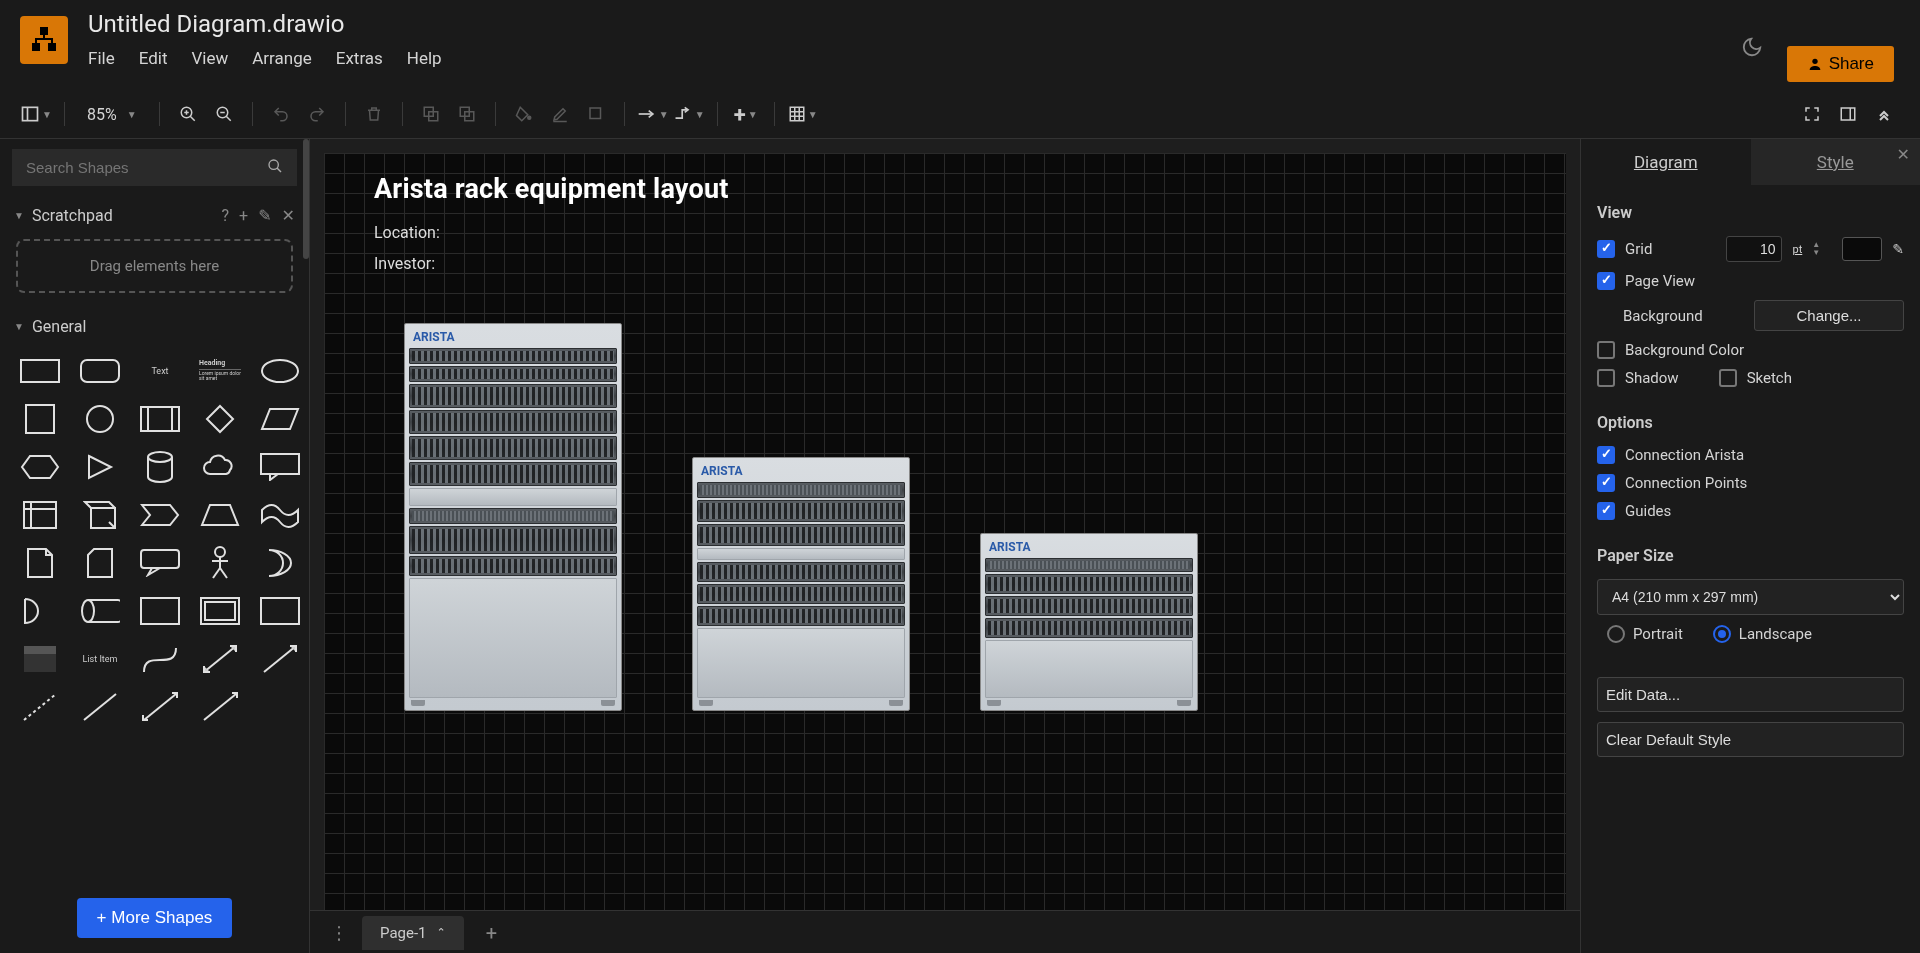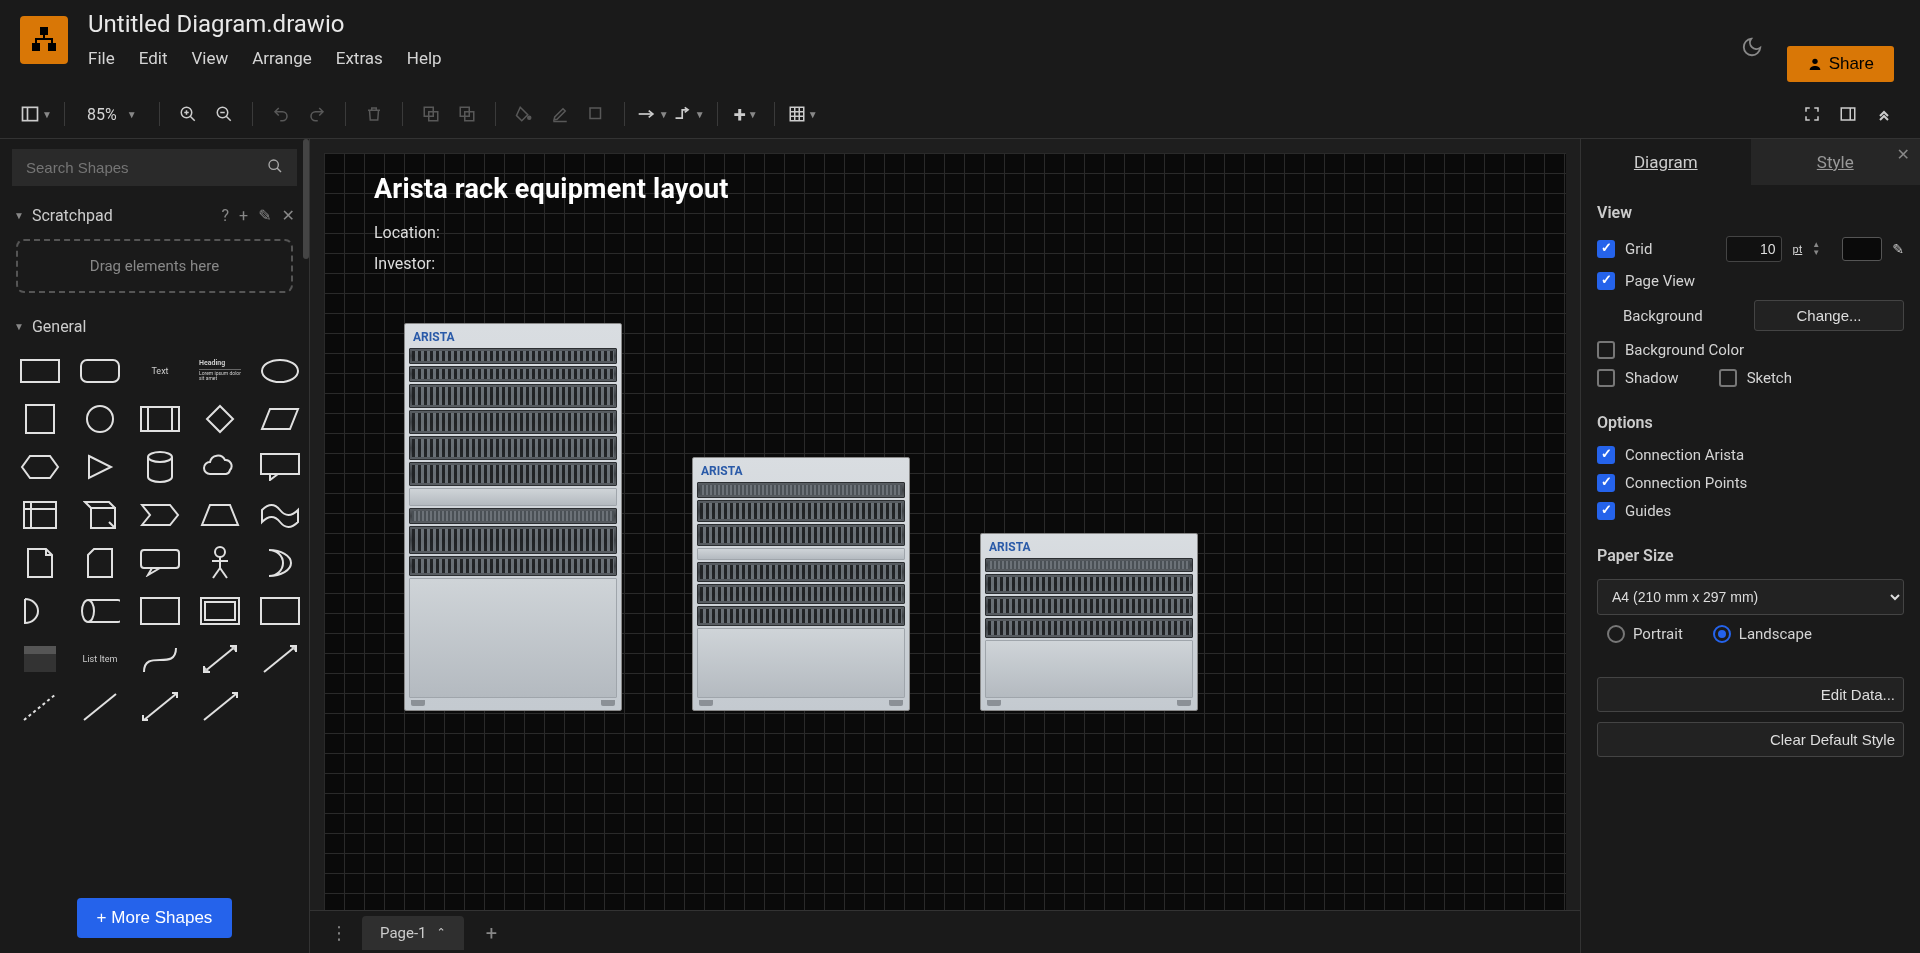--- a/index.html
+++ b/index.html
@@ -244,21 +244,21 @@
   padding:4px 6px; text-align:right; border-radius:3px; font-size:14px;
 }
 .spin { width:14px; display:flex; flex-direction:column; font-size:8px; color:#888; line-height:1;}
 .color-swatch { width:40px; height:24px; background:#0a0a0a; border:1px solid #555; border-radius:3px; margin-left:6px;}
 .eyedrop { font-size:14px; color:#ccc;}
 .change-btn, .panel-btn, .full-btn {
   background:#222; border:1px solid #444; color:#ddd;
   padding:6px 14px; border-radius:3px; cursor:pointer; font-size:15px;
 }
 .change-btn { width:150px; text-align:center;}
-.full-btn { width:100%; text-align:right; padding:8px;}
+.full-btn { width:100%; text-align:left; padding:8px;}
 .paper-select {
   width:100%; background:#222; border:1px solid #444; color:#ddd;
   padding:8px 10px; border-radius:3px; font-size:14px;
 }
 .radio { appearance:none; width:18px; height:18px; border:2px solid #2563eb; border-radius:50%; position:relative;}
 .radio.unchecked { border-color:#777;}
 .radio:not(.unchecked)::after{ content:""; position:absolute; inset:3px; background:#2563eb; border-radius:50%;}
 </style>
 </head>
 <body>

